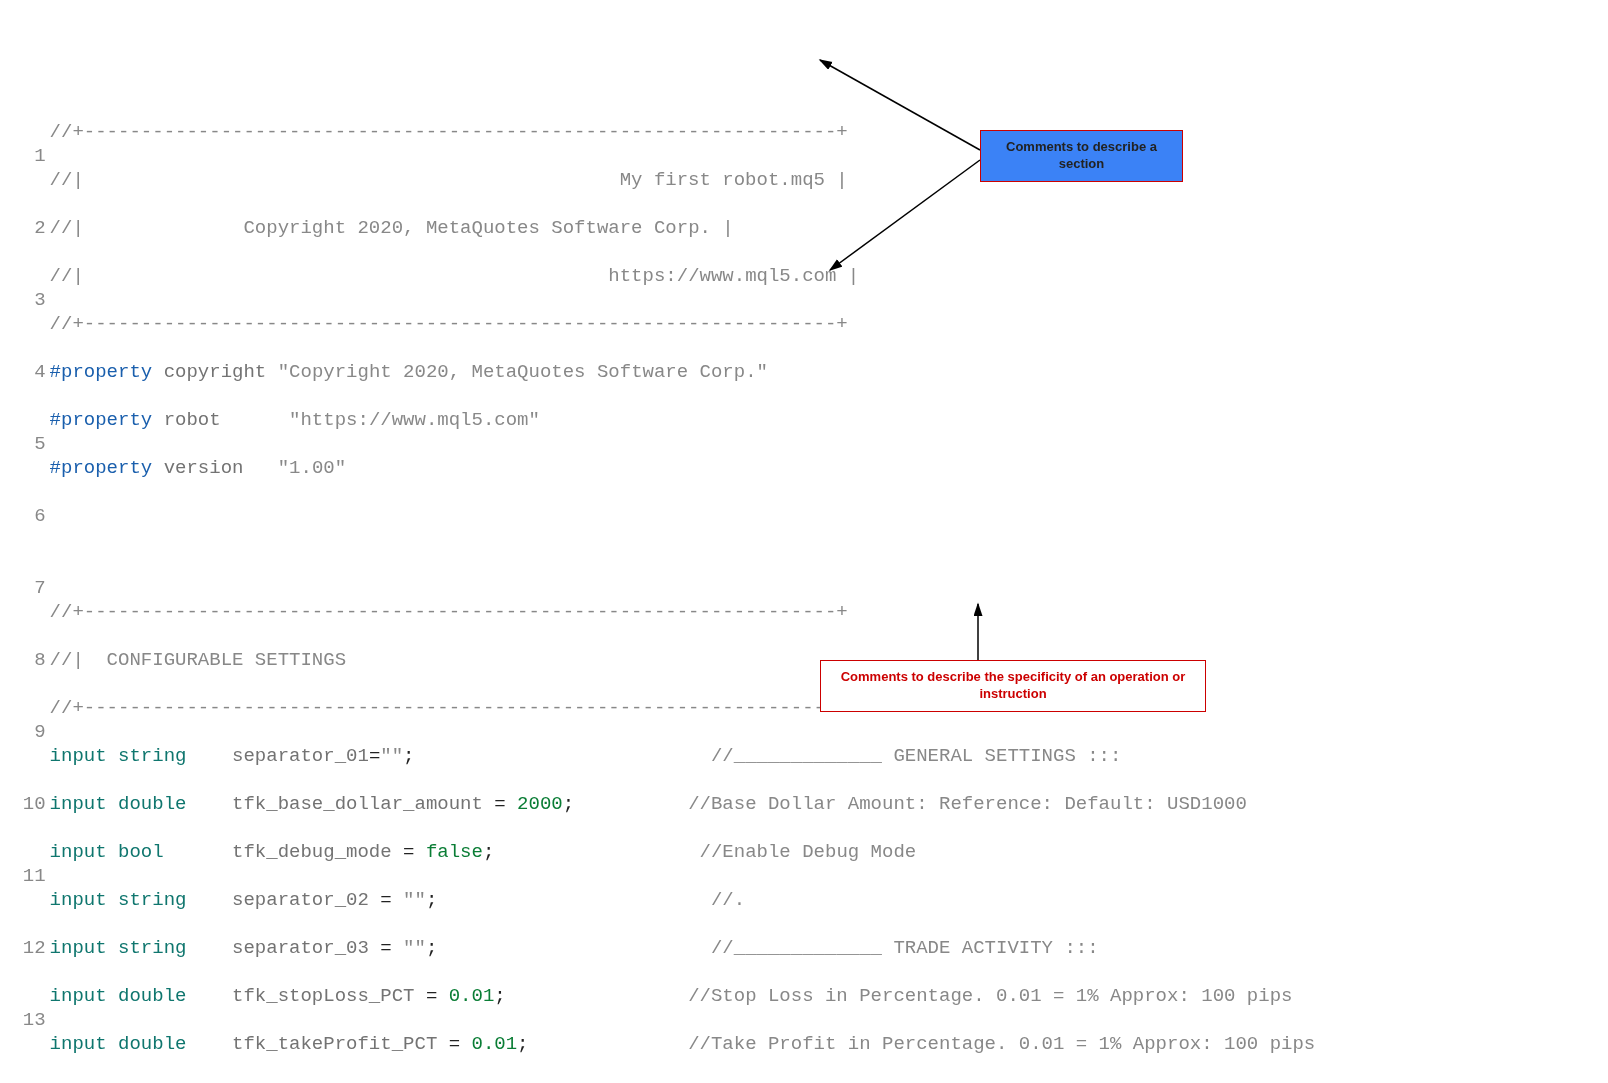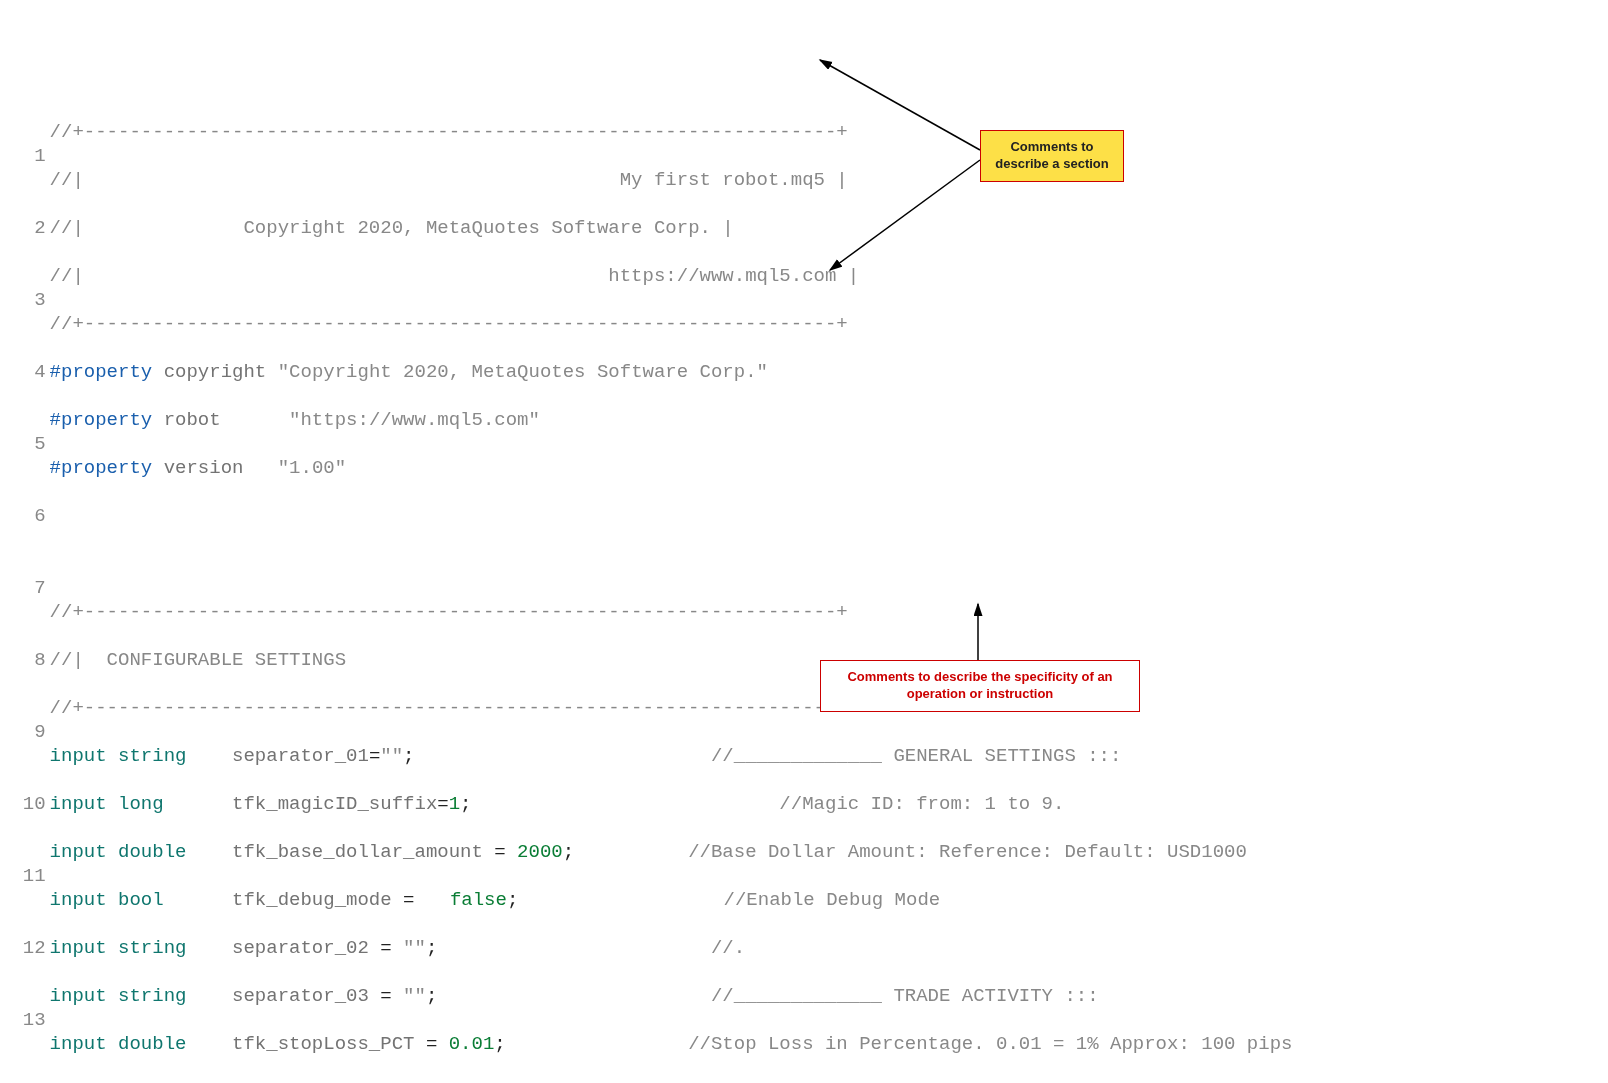--- a/index.html
+++ b/index.html
@@ -31,44 +31,44 @@
     }
     .line {
       height: 24px;
     }
     .c-comment { color: #888; }
     .c-preproc { color: #1a5fad; }
     .c-keyword { color: #0f766e; }
     .c-ident { color: #737373; }
     .c-string { color: #888; }
     .c-number { color: #0a7d35; }
-    .c-false { color: #0a7d35; margin-left: 24px; }
+    .c-false { color: #0a7d35; }
     .c-plain { color: #222; }
     .callout {
       position: absolute;
       border: 1px solid #c00;
       padding: 8px 14px;
       font-family: Arial, sans-serif;
       font-size: 13px;
       font-weight: bold;
       text-align: center;
       white-space: normal;
       line-height: 1.3;
     }
     .callout-1 {
       top: 130px;
       left: 980px;
-      width: 144px;
-      background: #fde047;
+      width: 203px;
+      background: #3b82f6;
       color: #222;
     }
     .callout-2 {
       top: 660px;
       left: 820px;
-      width: 320px;
+      width: 386px;
       background: #fff;
       color: #c00;
     }
     svg.arrows {
       position: absolute;
       top: 0;
       left: 0;
       pointer-events: none;
     }
   </style>
@@ -125,21 +125,20 @@
 <div class="line"><span class="c-comment">//+------------------------------------------------------------------+</span></div>
 <div class="line"><span class="c-preproc">#property </span><span class="c-ident">copyright </span><span class="c-string">"Copyright 2020, MetaQuotes Software Corp."</span></div>
 <div class="line"><span class="c-preproc">#property </span><span class="c-ident">robot      </span><span class="c-string">"https://www.mql5.com"</span></div>
 <div class="line"><span class="c-preproc">#property </span><span class="c-ident">version   </span><span class="c-string">"1.00"</span></div>
 <div class="line"></div>
 <div class="line"></div>
 <div class="line"><span class="c-comment">//+------------------------------------------------------------------+</span></div>
 <div class="line"><span class="c-comment">//|  CONFIGURABLE SETTINGS</span></div>
 <div class="line"><span class="c-comment">//+------------------------------------------------------------------+</span></div>
 <div class="line"><span class="c-keyword">input string</span><span class="c-ident">    separator_01</span><span class="c-plain">=</span><span class="c-string">""</span><span class="c-plain">;</span><span class="c-comment">                          //_____________ GENERAL SETTINGS :::</span></div>
-<div class="line"><span class="c-keyword">input long</span><span class="c-ident">      tfk_magicID_suffix</span><span class="c-plain">=</span><span class="c-number">1</span><span class="c-plain">;</span><span class="c-comment">                           //Magic ID: from: 1 to 9.</span></div>
 <div class="line"><span class="c-keyword">input double</span><span class="c-ident">    tfk_base_dollar_amount</span><span class="c-plain"> = </span><span class="c-number">2000</span><span class="c-plain">;</span><span class="c-comment">          //Base Dollar Amount: Reference: Default: USD1000</span></div>
 <div class="line"><span class="c-keyword">input bool</span><span class="c-ident">      tfk_debug_mode</span><span class="c-plain"> = </span><span class="c-false">false</span><span class="c-plain">;</span><span class="c-comment">                  //Enable Debug Mode</span></div>
 <div class="line"><span class="c-keyword">input string</span><span class="c-ident">    separator_02</span><span class="c-plain"> = </span><span class="c-string">""</span><span class="c-plain">;</span><span class="c-comment">                        //.</span></div>
 <div class="line"><span class="c-keyword">input string</span><span class="c-ident">    separator_03</span><span class="c-plain"> = </span><span class="c-string">""</span><span class="c-plain">;</span><span class="c-comment">                        //_____________ TRADE ACTIVITY :::</span></div>
 <div class="line"><span class="c-keyword">input double</span><span class="c-ident">    tfk_stopLoss_PCT</span><span class="c-plain"> = </span><span class="c-number">0.01</span><span class="c-plain">;</span><span class="c-comment">                //Stop Loss in Percentage. 0.01 = 1% Approx: 100 pips</span></div>
 <div class="line"><span class="c-keyword">input double</span><span class="c-ident">    tfk_takeProfit_PCT</span><span class="c-plain"> = </span><span class="c-number">0.01</span><span class="c-plain">;</span><span class="c-comment">              //Take Profit in Percentage. 0.01 = 1% Approx: 100 pips</span></div>
 
 
 
 

